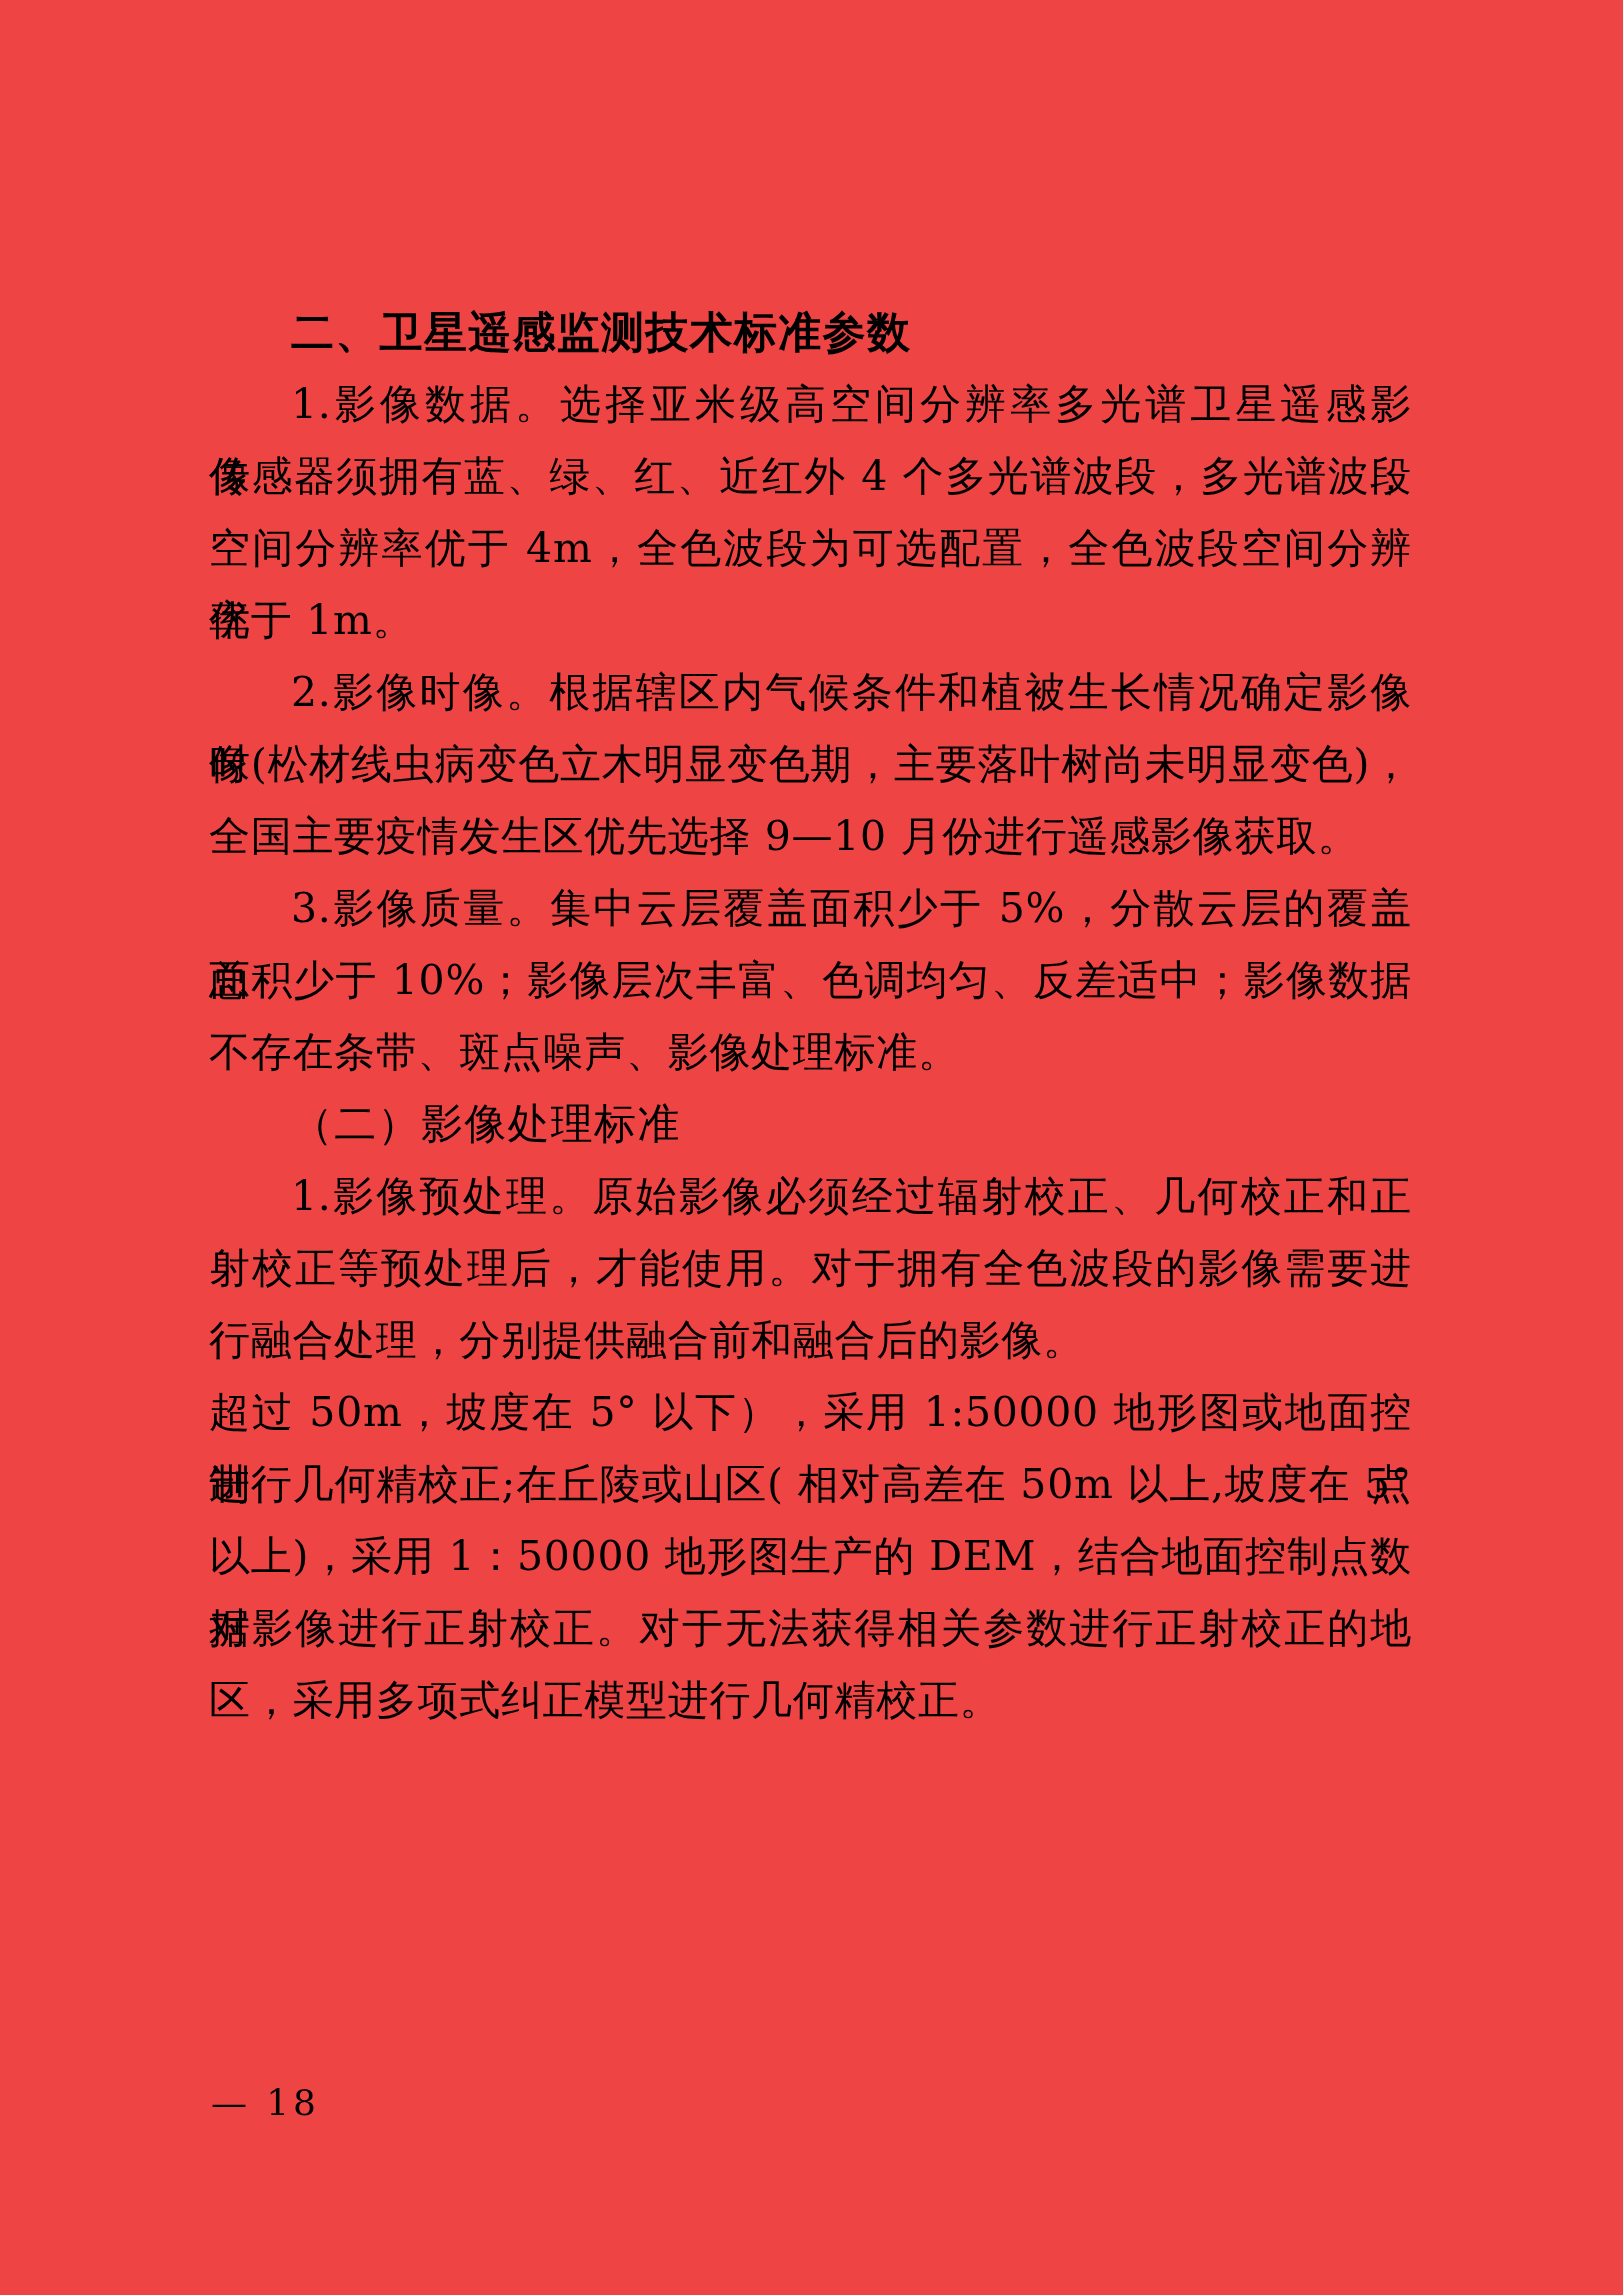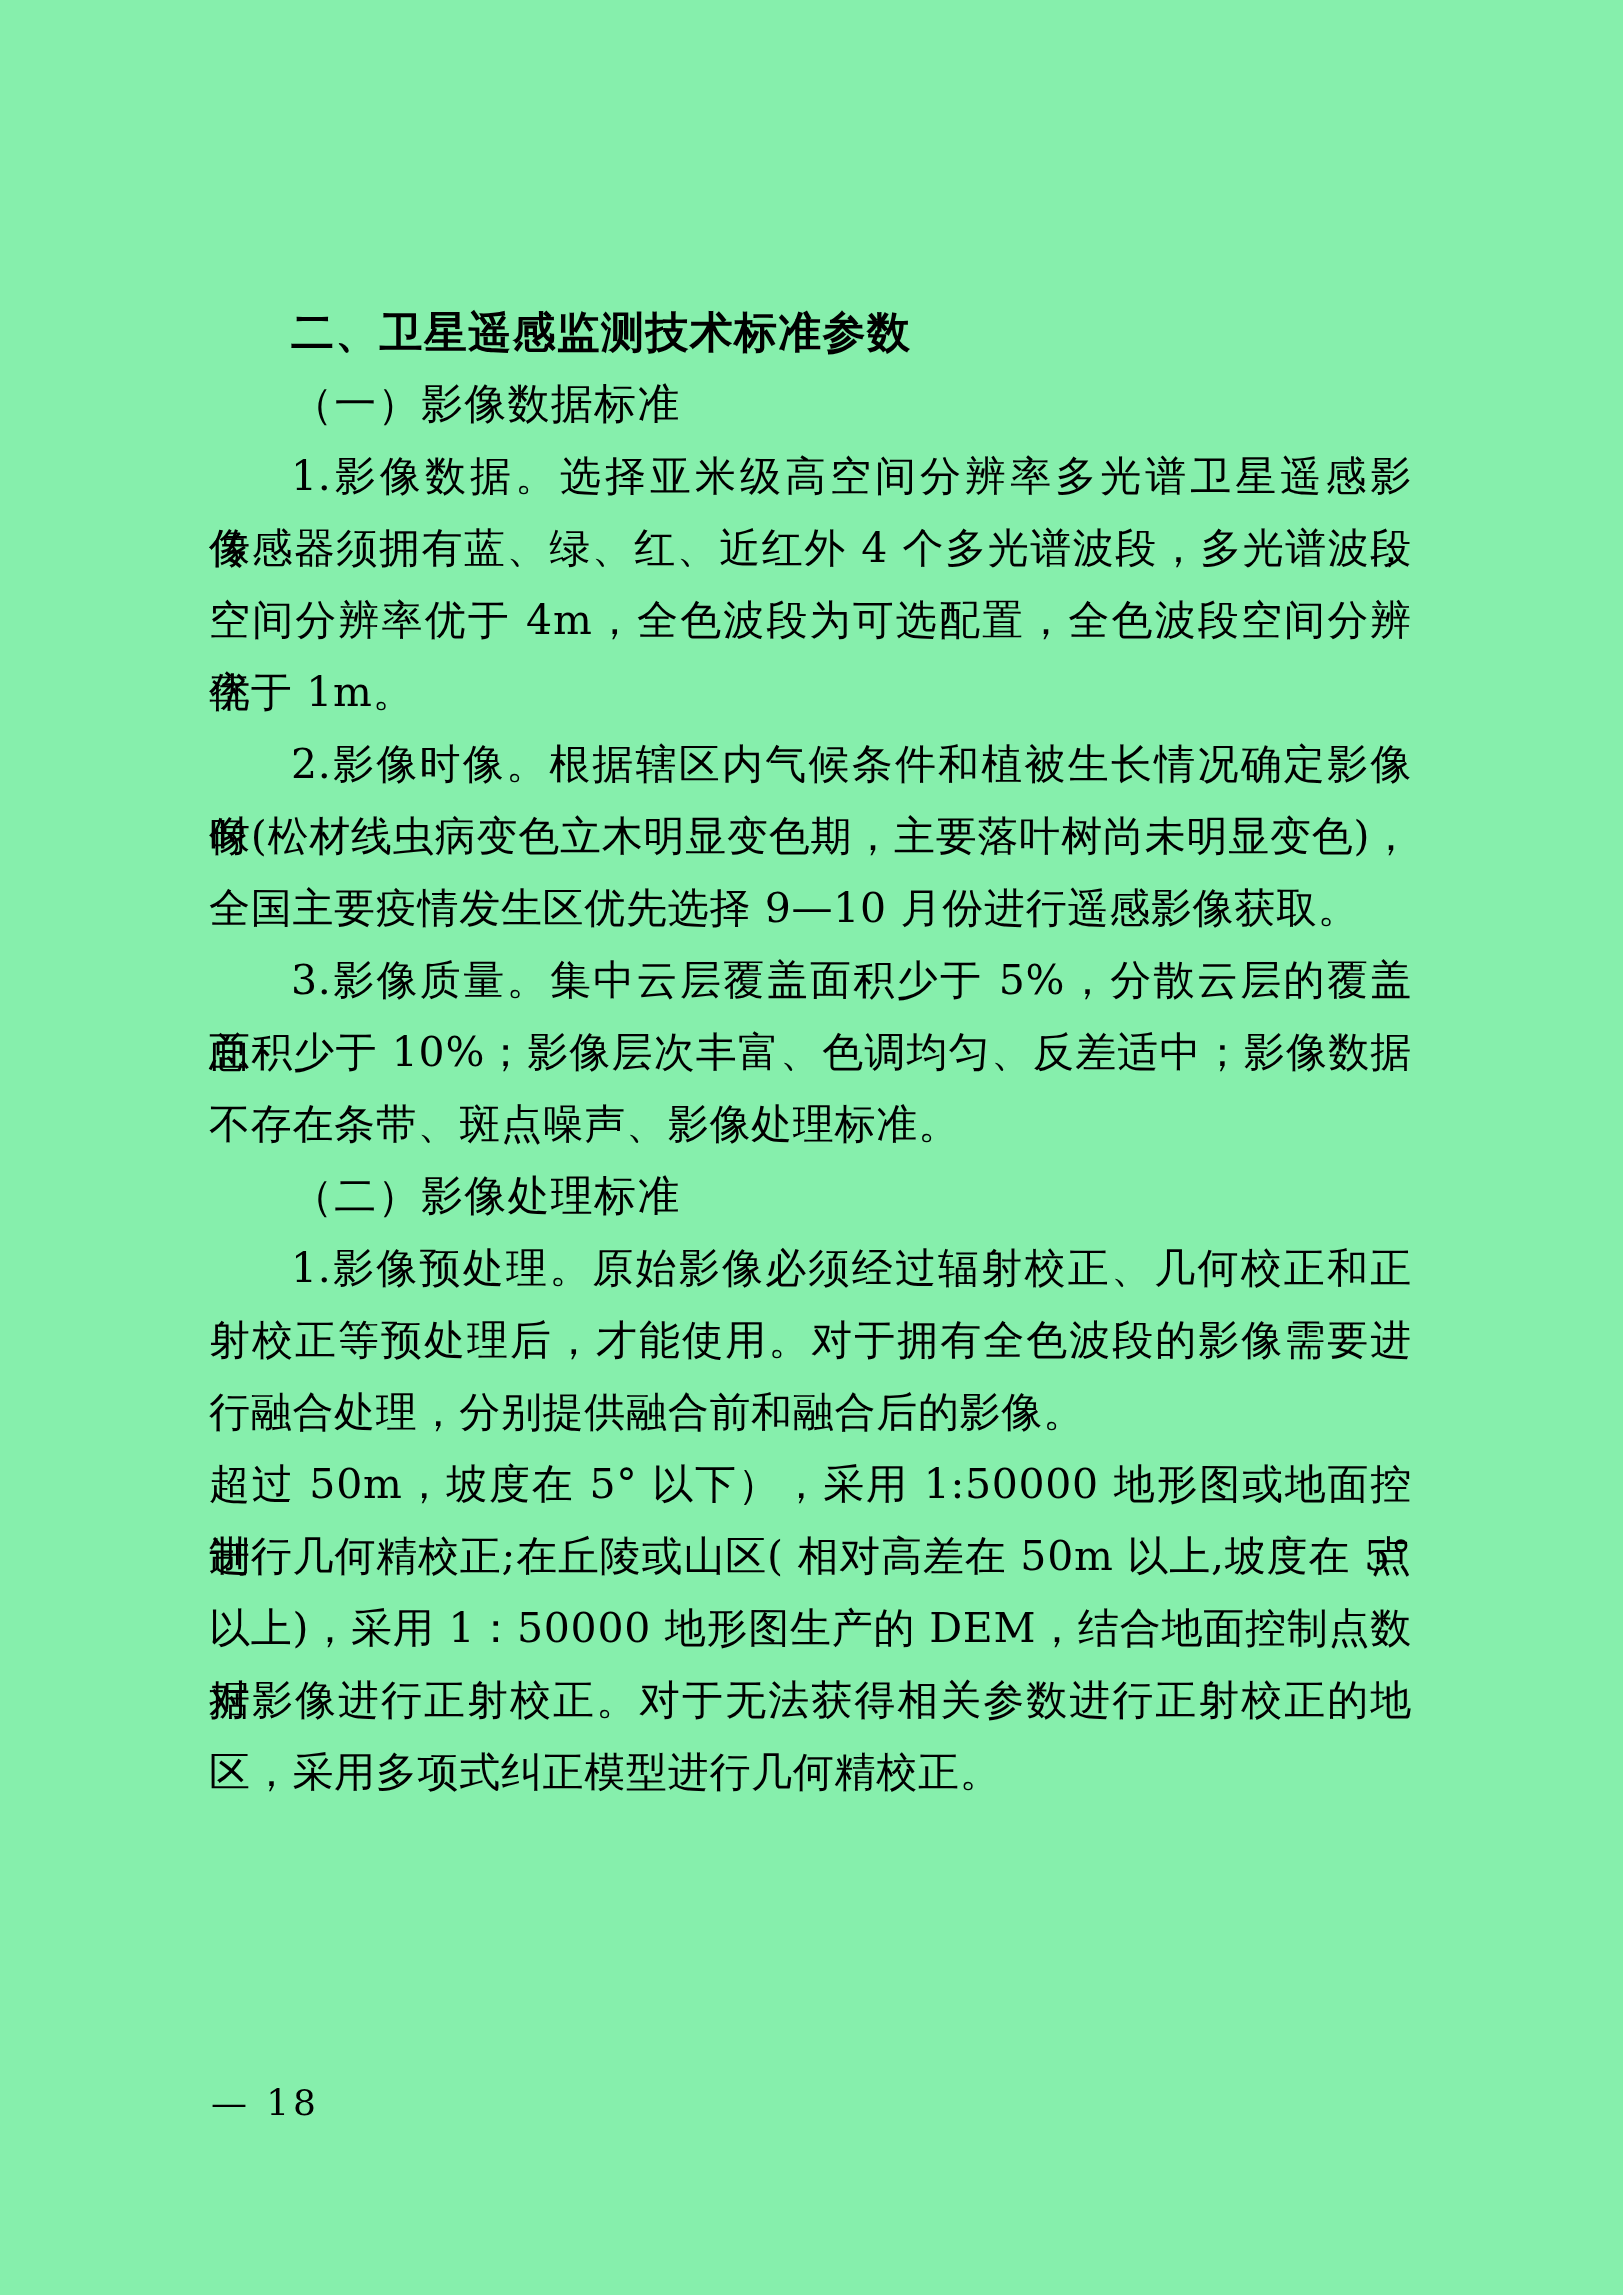--- a/index.html
+++ b/index.html
@@ -5,21 +5,21 @@
   
   html, body {
     margin: 0;
     padding: 0;
     background: #ffffff;
   }
   .page {
     position: relative;
     width: 1623px;
     height: 2295px;
-    background: #86efac;
+    background: #ef4444;
     color: #000000;
     font-family: "DejaVu Serif", "Liberation Serif", serif;
     overflow: hidden;
   }
 
   
   .content {
     position: absolute;
     left: 209px;
     top: 296px;
@@ -66,21 +66,20 @@
     font-family: "DejaVu Serif", "Liberation Serif", serif;
     letter-spacing: 3.9px;
   }
 </style>
 </head>
 <body>
 
 <div class="page">
   <div class="content">
     <div class="line heading indent">二、卫星遥感监测技术标准参数</div>
-    <div class="line sub indent">（一）影像数据标准</div>
 
     <div class="line indent justify">1.影像数据。选择亚米级高空间分辨率多光谱卫星遥感影像，</div>
     <div class="line justify">传感器须拥有蓝、绿、红、近红外 4 个多光谱波段，多光谱波段</div>
     <div class="line justify">空间分辨率优于 4m，全色波段为可选配置，全色波段空间分辨率</div>
     <div class="line">优于 1m。</div>
 
     <div class="line indent justify">2.影像时像。根据辖区内气候条件和植被生长情况确定影像时</div>
     <div class="line justify">像(松材线虫病变色立木明显变色期，主要落叶树尚未明显变色)，</div>
     <div class="line">全国主要疫情发生区优先选择 9—10 月份进行遥感影像获取。</div>
 

